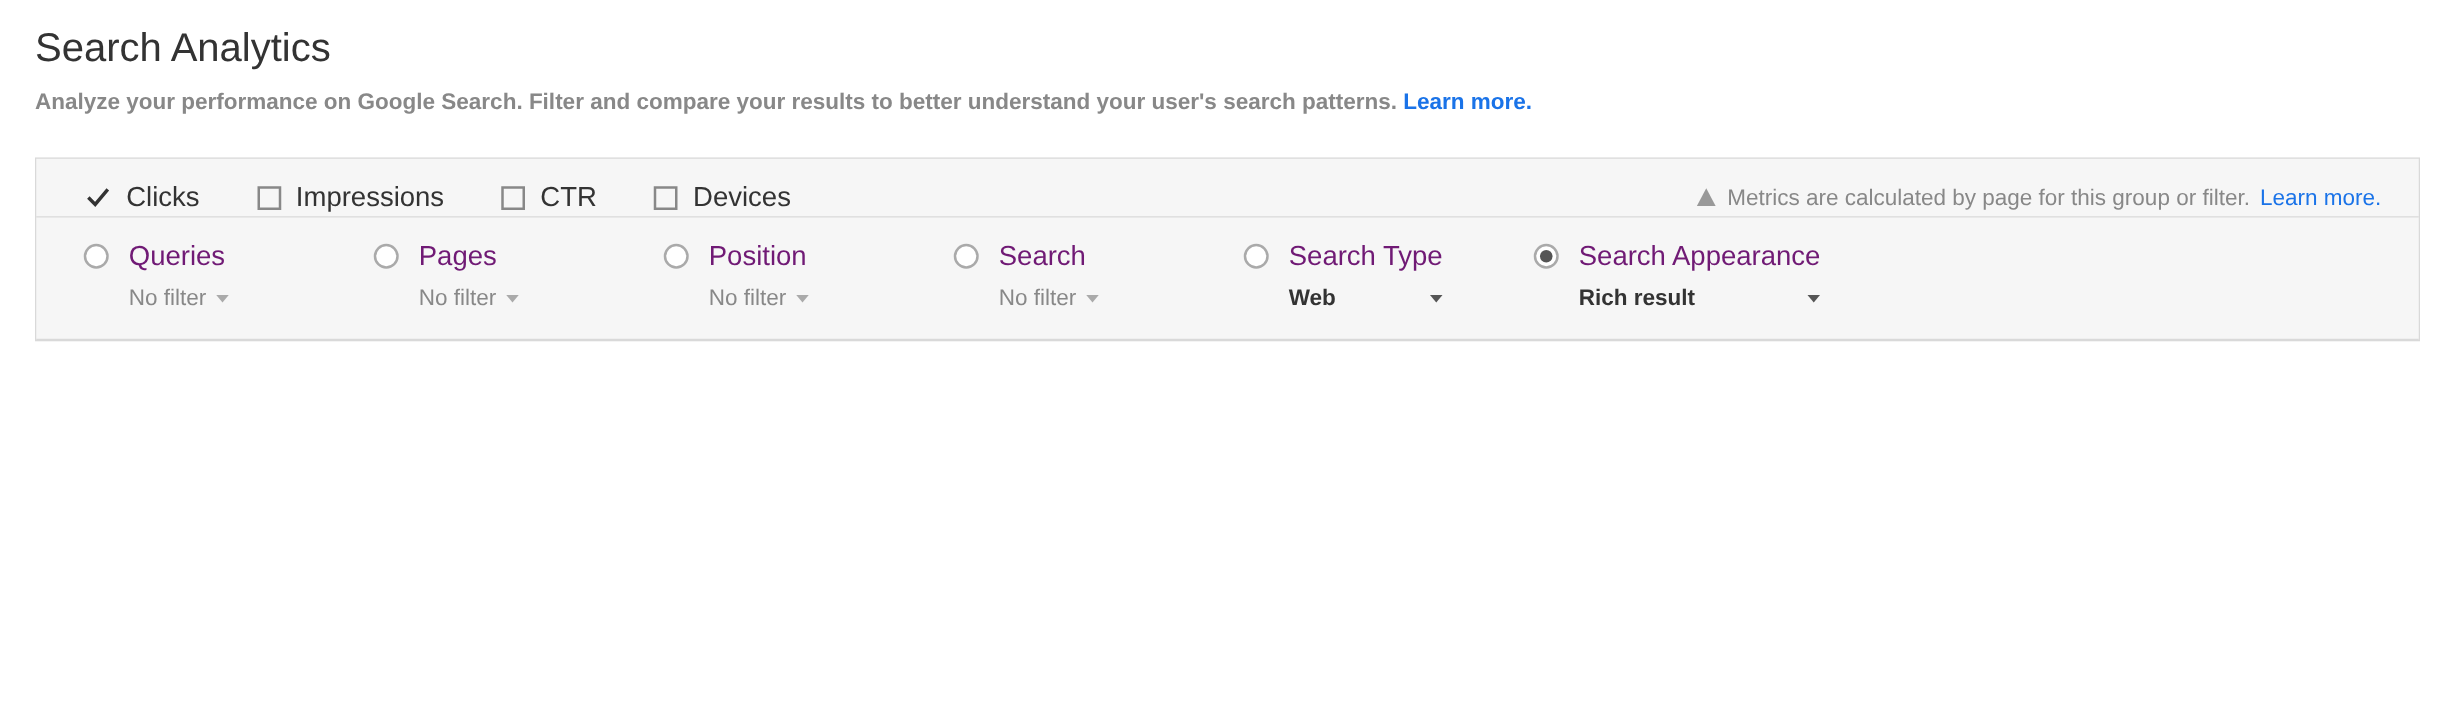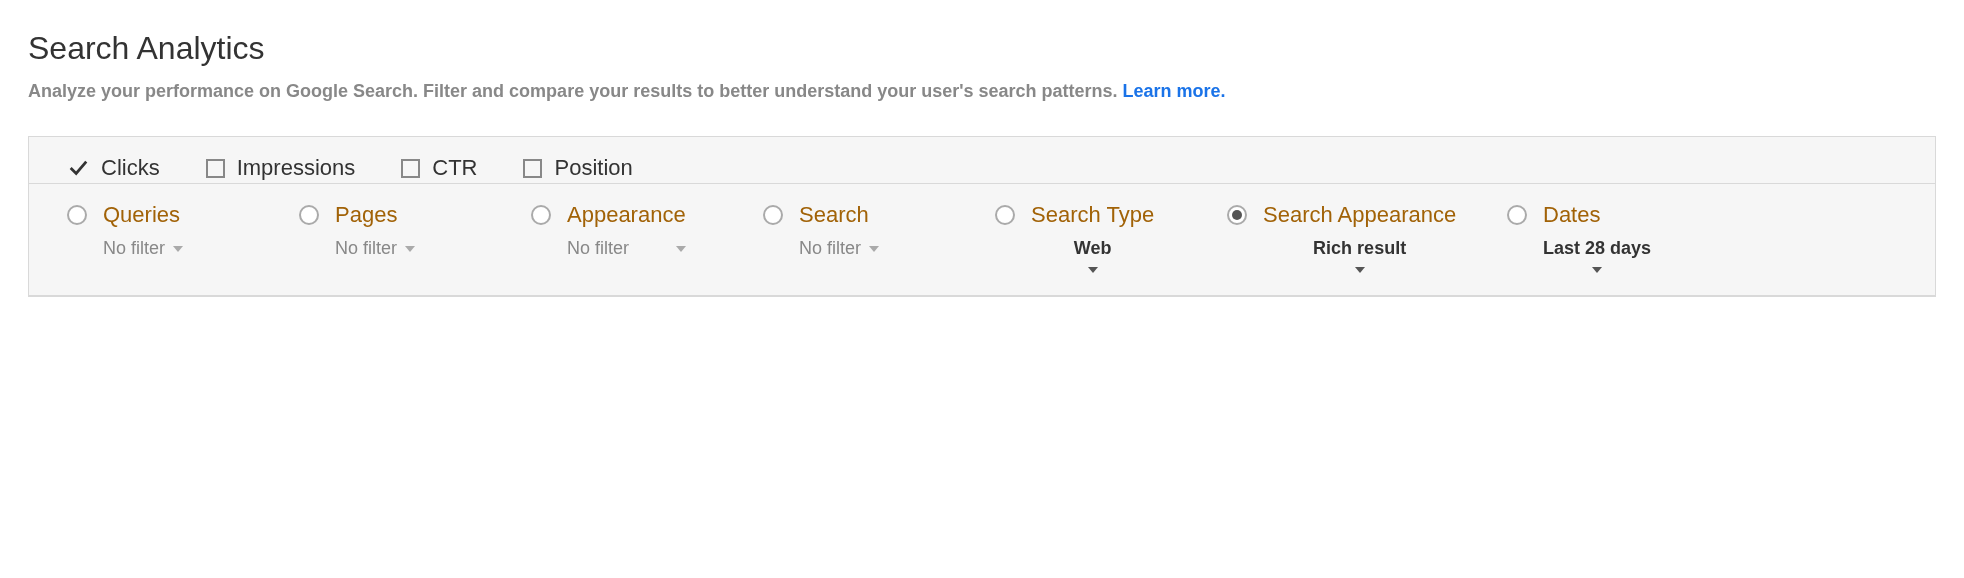--- a/index.html
+++ b/index.html
@@ -7,21 +7,21 @@
     margin: 0;
     padding: 20px 28px;
     font-family: Arial, Helvetica, sans-serif;
     color: #222;
     background: #fff;
     width: 1964px;
   }
   .page-title {
     font-size: 32px;
     font-weight: 400;
-    margin: 10px 0 14px 0;
+    margin: 0 0 14px 0;
     color: #333;
   }
   .page-subtitle {
     font-size: 18px;
     color: #888;
     margin: 0 0 34px 0;
     font-weight: bold;
   }
   .page-subtitle a { color: #1a73e8; text-decoration: none; }
   .panel {
@@ -92,33 +92,33 @@
     content: "";
     position: absolute;
     top: 3px; left: 3px;
     width: 10px; height: 10px;
     border-radius: 50%;
     background: #555;
   }
   .dim-body { display: flex; flex-direction: column; gap: 10px; }
   .dim-title {
     font-size: 22px;
-    color: #a16207;
+    color: #701a75;
   }
   .dim-title.selected { font-weight: 400; }
   .dim-filter {
     font-size: 18px;
     color: #888;
     display: flex;
     align-items: center;
     gap: 8px;
     cursor: pointer;
     justify-content: space-between;
   }
-  .dim-filter.selected { font-weight: 700; color: #333; flex-direction: column; }
+  .dim-filter.selected { font-weight: 700; color: #333; }
   .caret-down {
     width: 0; height: 0;
     border-left: 5px solid transparent;
     border-right: 5px solid transparent;
     border-top: 6px solid #aaa;
   }
   .caret-down.dark { border-top-color: #555; }
 
   
   .menu {
@@ -174,25 +174,32 @@
         <span>Impressions</span>
       </label>
 
       <label class="metric-item">
         <span class="checkbox"></span>
         <span>CTR</span>
       </label>
 
       <label class="metric-item">
         <span class="checkbox"></span>
-        <span>Position</span>
-      </label>
-
-    </div>
-
+        <span>Devices</span>
+      </label>
+
+    </div>
+
+    <div class="metrics-note">
+      <svg class="warn-icon" viewBox="0 0 24 24">
+          <path d="M12 2 L22 21 H2 Z"></path>
+        </svg>
+      <span>Metrics are calculated by page for this group or filter. </span>
+      <a href="#">Learn more.</a>
+    </div>
   </div>
 
   <div class="dims-row">
 
     <div class="dim">
       <span class="radio"></span>
       <div class="dim-body">
         <span class="dim-title">Queries</span>
         <span class="dim-filter">
           <span>No filter</span>
@@ -208,21 +215,21 @@
         <span class="dim-filter">
           <span>No filter</span>
           <span class="caret-down"></span>
         </span>
       </div>
     </div>
 
     <div class="dim">
       <span class="radio"></span>
       <div class="dim-body">
-        <span class="dim-title">Appearance</span>
+        <span class="dim-title">Position</span>
         <span class="dim-filter">
           <span>No filter</span>
           <span class="caret-down"></span>
         </span>
       </div>
     </div>
 
     <div class="dim">
       <span class="radio"></span>
       <div class="dim-body">
@@ -249,30 +256,20 @@
       <span class="radio selected"></span>
       <div class="dim-body">
         <span class="dim-title selected">Search Appearance</span>
         <span class="dim-filter selected">
           <span>Rich result</span>
           <span class="caret-down dark"></span>
         </span>
       </div>
     </div>
 
-    <div class="dim">
-      <span class="radio"></span>
-      <div class="dim-body">
-        <span class="dim-title">Dates</span>
-        <span class="dim-filter selected">
-          <span>Last 28 days</span>
-          <span class="caret-down dark"></span>
-        </span>
-      </div>
-    </div>
 
   </div>
 
   <div class="menu menu1">
     <div class="menu-item hover">
       <span>Filter search appearance</span>
       <span class="arrow-right"></span>
     </div>
     <div class="menu-item">
       <span>Reset (All results)</span>

